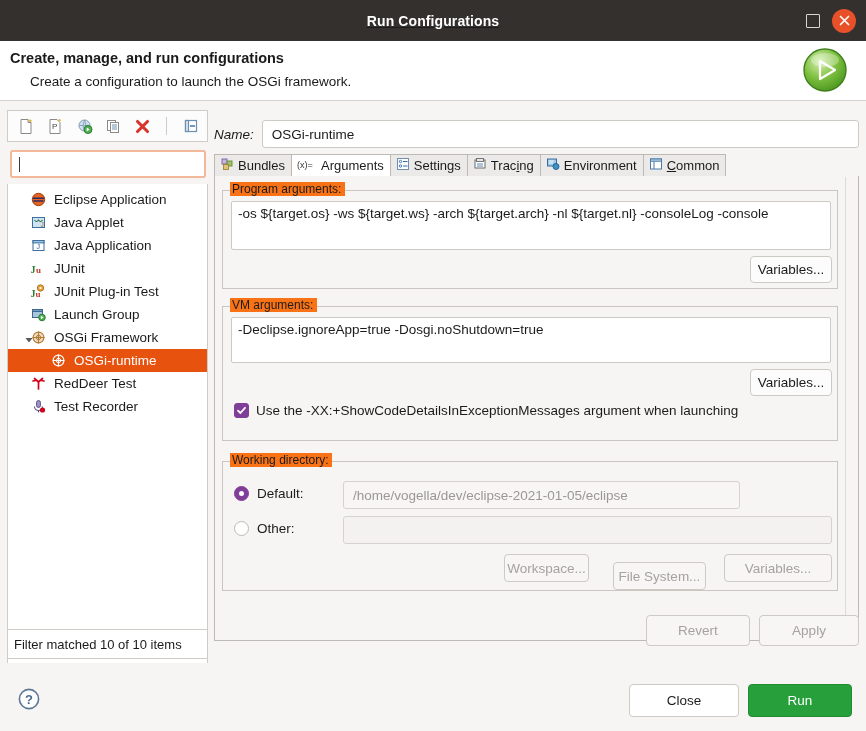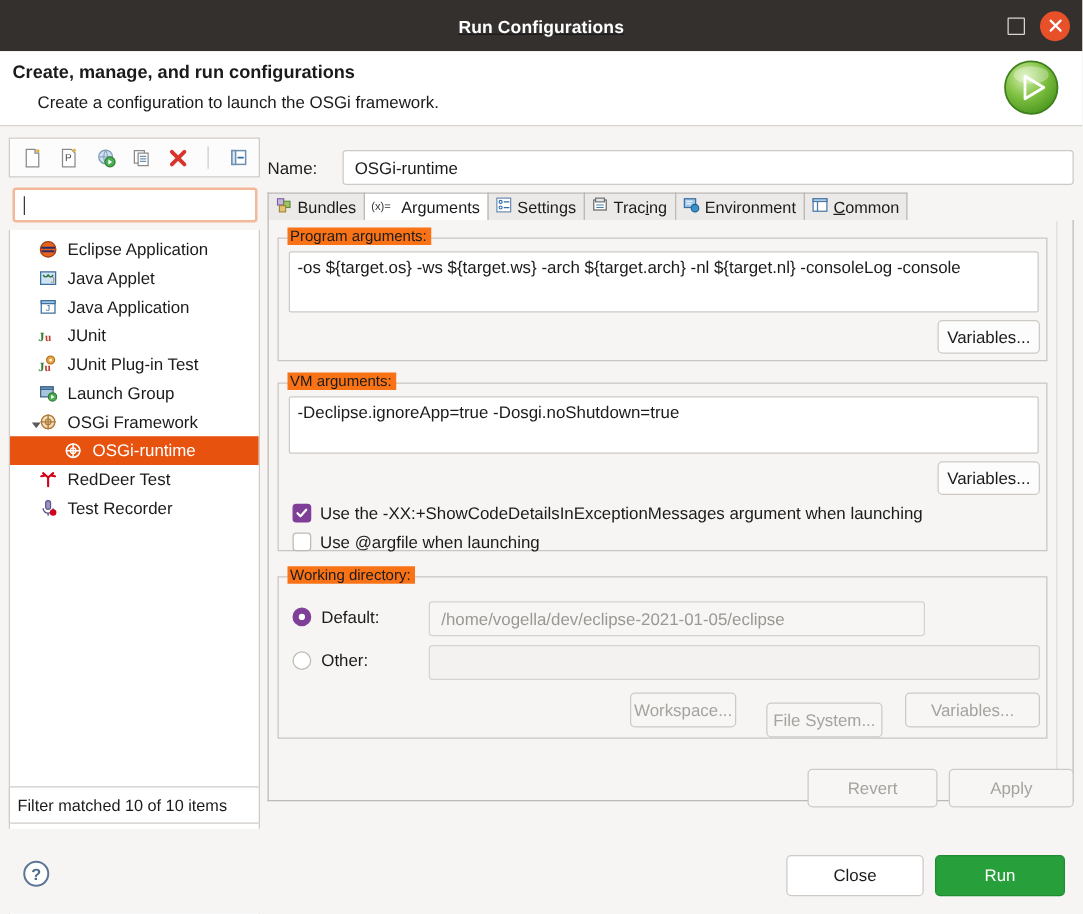--- a/index.html
+++ b/index.html
@@ -90,21 +90,21 @@
     position: absolute; left: 0; top: 519px; width: 201px; height: 30px;
     background: #ffffff; border: 1px solid #cfcbc7; border-top: 1px solid #cfcbc7;
     display: flex; align-items: center; padding-left: 6px;
     font-size: 13px; color: #1b1b1b;
   }
 
   
   .right-panel { position: absolute; left: 214px; top: 110px; width: 645px; height: 550px; }
 
   .name-row { position: absolute; left: 0; top: 10px; width: 645px; height: 28px; display: flex; align-items: center; }
-  .name-label { font-size: 13.5px; margin-right: 20px; }
+  .name-label { font-size: 13.5px; margin-right: 8px; font-style: italic; }
   .name-input {
     flex: 1; height: 28px; background: #ffffff; border: 1px solid #cdc9c5; border-radius: 3px;
     display: flex; align-items: center; padding-left: 9px; font-size: 13.5px; color: #1b1b1b;
   }
 
   .tabs {
     position: absolute; left: 0; top: 44px; width: 645px; height: 23px;
     display: flex; align-items: flex-end; border-bottom: 1px solid #bdb9b5;
   }
   .tab {
@@ -493,24 +493,20 @@
 
         <div class="chk-row" style="left:11px; top:96px;">
           <span class="chk checked">
             <svg width="11" height="11" viewBox="0 0 11 11">
                 <path d="M2 5.6 L4.4 8 L9 2.8" fill="none" stroke="#ffffff" stroke-width="1.8" stroke-linecap="round" stroke-linejoin="round"></path>
               </svg>
           </span>
           <span>Use the -XX:+ShowCodeDetailsInExceptionMessages argument when launching</span>
         </div>
 
-        <div class="chk-row" style="left:11px; top:119px;">
-          <span class="chk"></span>
-          <span>Use @argfile when launching</span>
-        </div>
       </div>
 
       <div class="group" style="left:7px; top:285px; width:616px; height:130px;">
         <span class="g-label">Working directory:</span>
 
         <div class="radio-row" style="left:11px; top:24px;">
           <span class="radio on">
               <span class="dot"></span>
             </span>
           <span>Default:</span>

